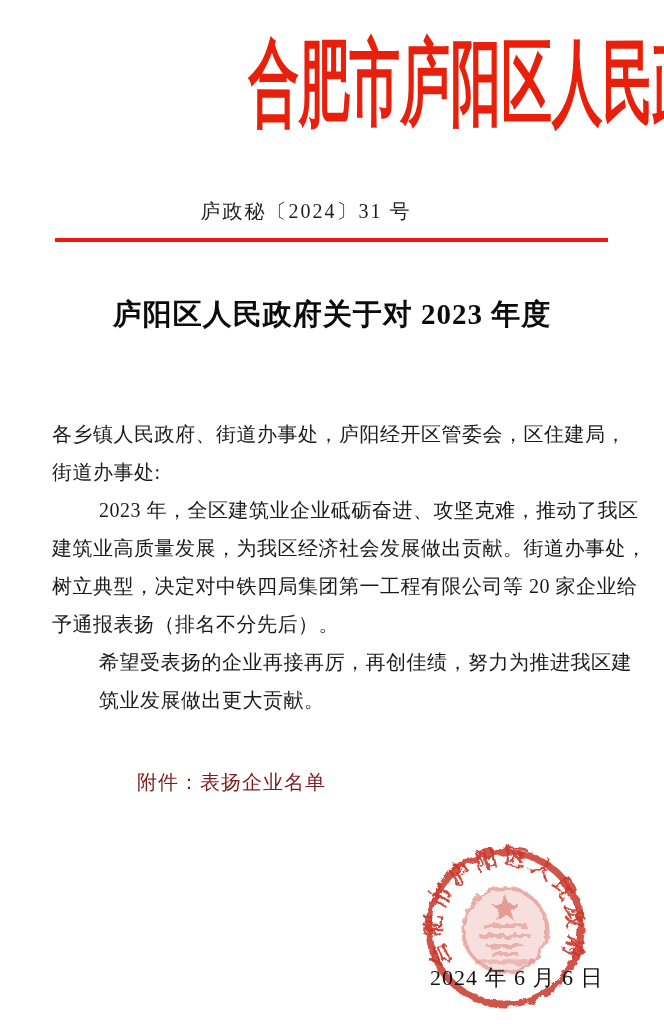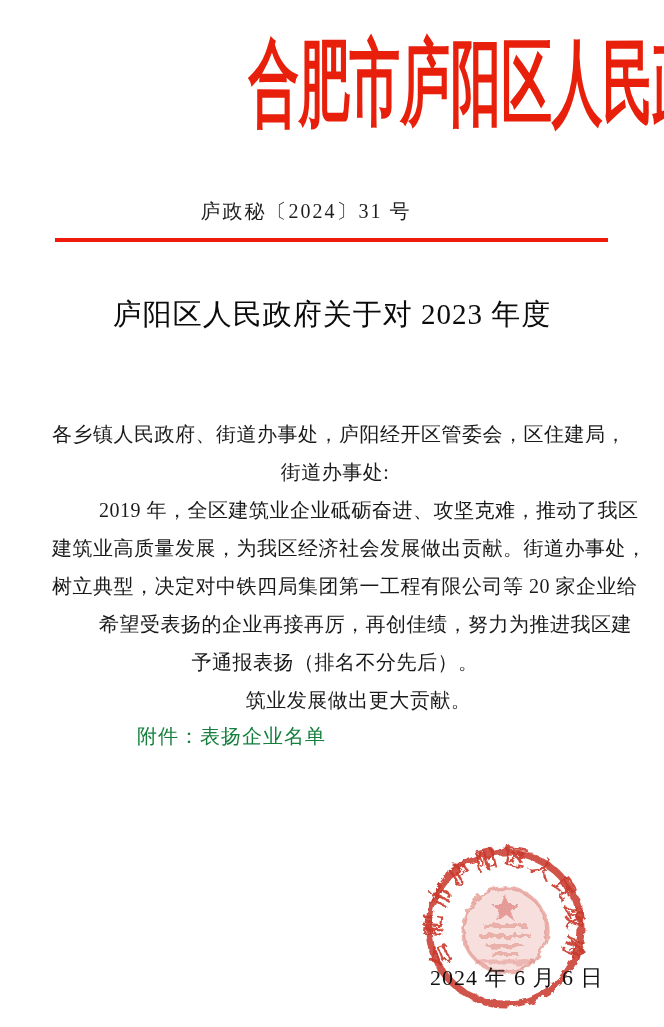--- a/index.html
+++ b/index.html
@@ -54,47 +54,46 @@
     width: 553px; height: 4px;
     background: #ee1a0c;
   }
 
   
   .doc-title {
     position: absolute;
     top: 296px; left: 0;
     width: 664px;
     text-align: center;
-    font-weight: normal;
+    font-weight: bold;
     color: #0c0c0c;
     font-size: 29px;
     line-height: 37px;
     letter-spacing: 1px;
   }
 
   
   .body-text {
     position: absolute;
     top: 415px; left: 52px;
     width: 566px;
     font-size: 20px;
     line-height: 38px;
     color: #1a1a1a;
     letter-spacing: 0.5px;
-    text-align: center;
   }
   .line { white-space: nowrap; }
   .indent-2 { padding-left: 47px; }
 
   .attachment {
     position: absolute;
-    top: 721px; left: 137px;
+    top: 767px; left: 137px;
     font-size: 20px;
     line-height: 30px;
-    color: #15803d;
+    color: #7f1d1d;
     letter-spacing: 1px;
   }
 
   
   .seal {
     position: absolute;
     top: 841px; left: 418px;
     width: 174px; height: 174px;
   }
 
@@ -123,25 +122,25 @@
 
   <div class="red-rule"></div>
 
   <div class="doc-title">
     <div>庐阳区人民政府关于对 2023 年度</div>
   </div>
 
   <div class="body-text">
     <div class="line">各乡镇人民政府、街道办事处，庐阳经开区管委会，区住建局，</div>
     <div class="line">街道办事处:</div>
-    <div class="line indent-2">2019 年，全区建筑业企业砥砺奋进、攻坚克难，推动了我区</div>
+    <div class="line indent-2">2023 年，全区建筑业企业砥砺奋进、攻坚克难，推动了我区</div>
     <div class="line">建筑业高质量发展，为我区经济社会发展做出贡献。街道办事处，</div>
     <div class="line">树立典型，决定对中铁四局集团第一工程有限公司等 20 家企业给</div>
+    <div class="line">予通报表扬（排名不分先后）。</div>
     <div class="line indent-2">希望受表扬的企业再接再厉，再创佳绩，努力为推进我区建</div>
-    <div class="line">予通报表扬（排名不分先后）。</div>
     <div class="line indent-2">筑业发展做出更大贡献。</div>
   </div>
 
   <div class="attachment">附件：表扬企业名单</div>
 
   <svg class="seal" viewBox="-87 -87 174 174">
     <defs>
       <filter id="stamp" x="-20%" y="-20%" width="140%" height="140%">
         <feTurbulence type="fractalNoise" baseFrequency="0.12" numOctaves="3" seed="11" result="t"></feTurbulence>
         <feDisplacementMap in="SourceGraphic" in2="t" scale="7"></feDisplacementMap>

